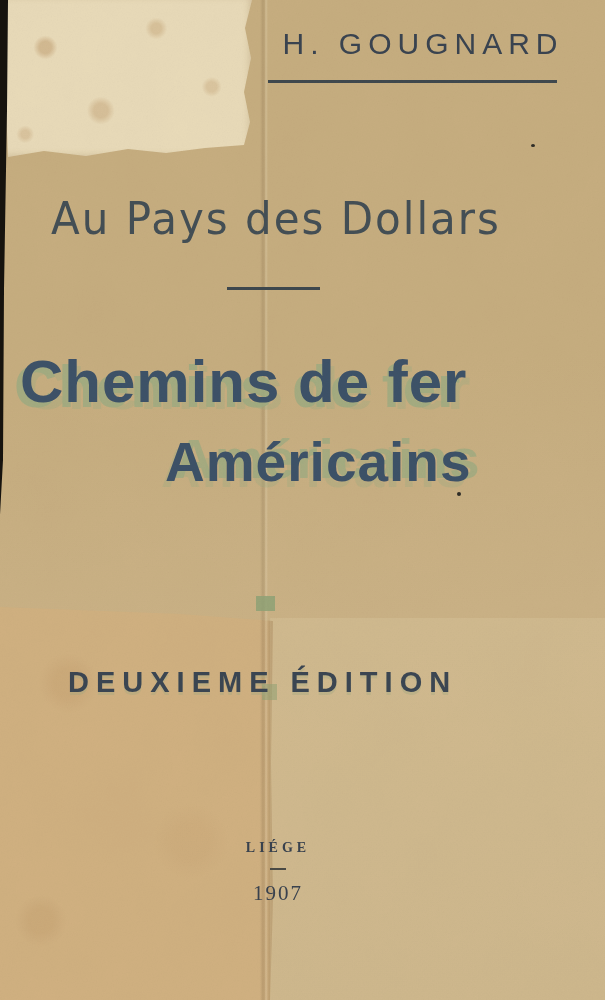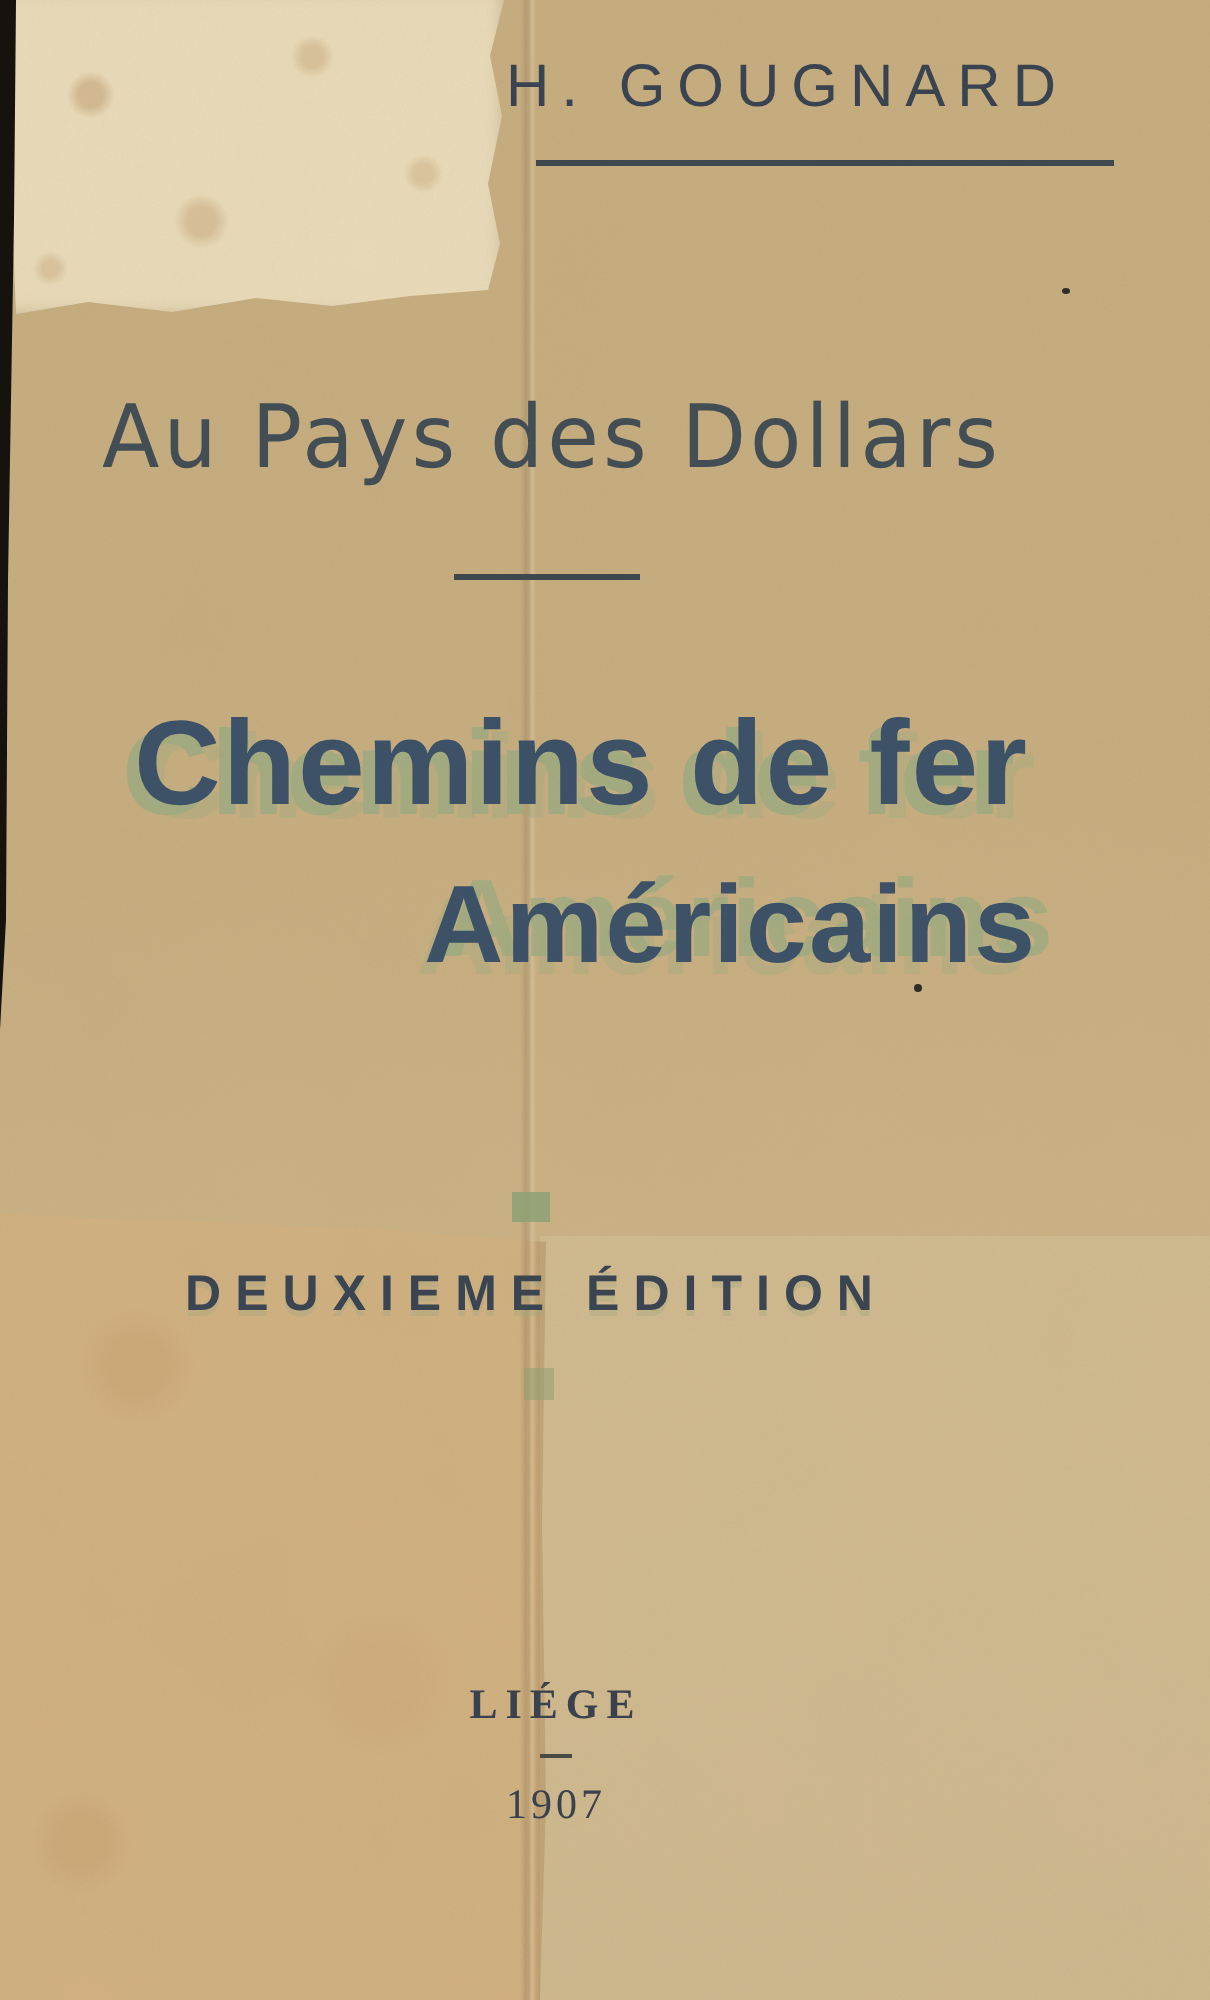--- a/index.html
+++ b/index.html
@@ -78,20 +78,21 @@
   .green-square.sq1 { left: 256px; top: 596px; width: 19px; height: 15px; opacity: 0.85; }
   .green-square.sq2 { left: 262px; top: 684px; width: 15px; height: 16px; opacity: 0.55; }
   .speck { position: absolute; border-radius: 50%; background: #2e2c26; }
   .speck.s1 { left: 457px; top: 492px; width: 4px; height: 4px; }
   .speck.s2 { left: 531px; top: 144px; width: 4px; height: 3px; }
 
   
   .author {
     position: absolute;
     left: 253px; top: 27px; width: 340px;
+    text-align: center;
     font-size: 30px;
     font-weight: 500;
     letter-spacing: 6px;
     color: var(--ink-dark, #3a4450);
   }
   .rule-author {
     position: absolute;
     left: 268px; top: 80px;
     width: 289px; height: 3px;
     background: #40494e;
@@ -113,55 +114,53 @@
     width: 93px; height: 3px;
     background: #3e484e;
   }
   .main-title { position: absolute; left: 0; top: 0; margin: 0; font-weight: 700; }
   .title-line1, .title-line2 {
     position: absolute;
     white-space: nowrap;
     font-family: "Liberation Sans", sans-serif;
     font-weight: 700;
     color: var(--title-ink, #3d5268);
-    margin-left: 47px;
   }
   .title-line1 {
     left: 20px; top: 347px;
     font-size: 60px;
     letter-spacing: 1px;
     text-shadow: -6px 5px 0 rgba(159,171,129,0.85), 4px 7px 0 rgba(159,171,129,0.35);
   }
   .title-line2 {
     left: 165px; top: 430px;
     font-size: 55px;
     letter-spacing: 1px;
     text-shadow: 9px -3px 0 rgba(159,171,129,0.8), -4px 6px 0 rgba(159,171,129,0.35);
   }
   .edition {
     position: absolute;
-    left: 68px; top: 633px; width: 400px;
-    text-align: center;
-    font-size: 25px;
+    left: 68px; top: 666px; width: 400px;
+    font-size: 29px;
     font-weight: 700;
     letter-spacing: 7px;
     color: #3b4652;
     text-shadow: 0 3px 0 rgba(160,170,130,0.35);
   }
 
   
   .imprint {
     position: absolute;
     left: 58px; top: 840px; width: 440px;
     text-align: center;
     font-family: "Liberation Serif", serif;
     color: var(--serif-ink, #39424e);
   }
   .imprint-city {
-    font-size: 21px;
+    font-size: 14px;
     font-weight: 700;
     letter-spacing: 4px;
   }
   .imprint-printer {
     margin-top: 7px;
     font-size: 20px;
     letter-spacing: 4px;
   }
   .imprint-company {
     margin-top: 4px;

